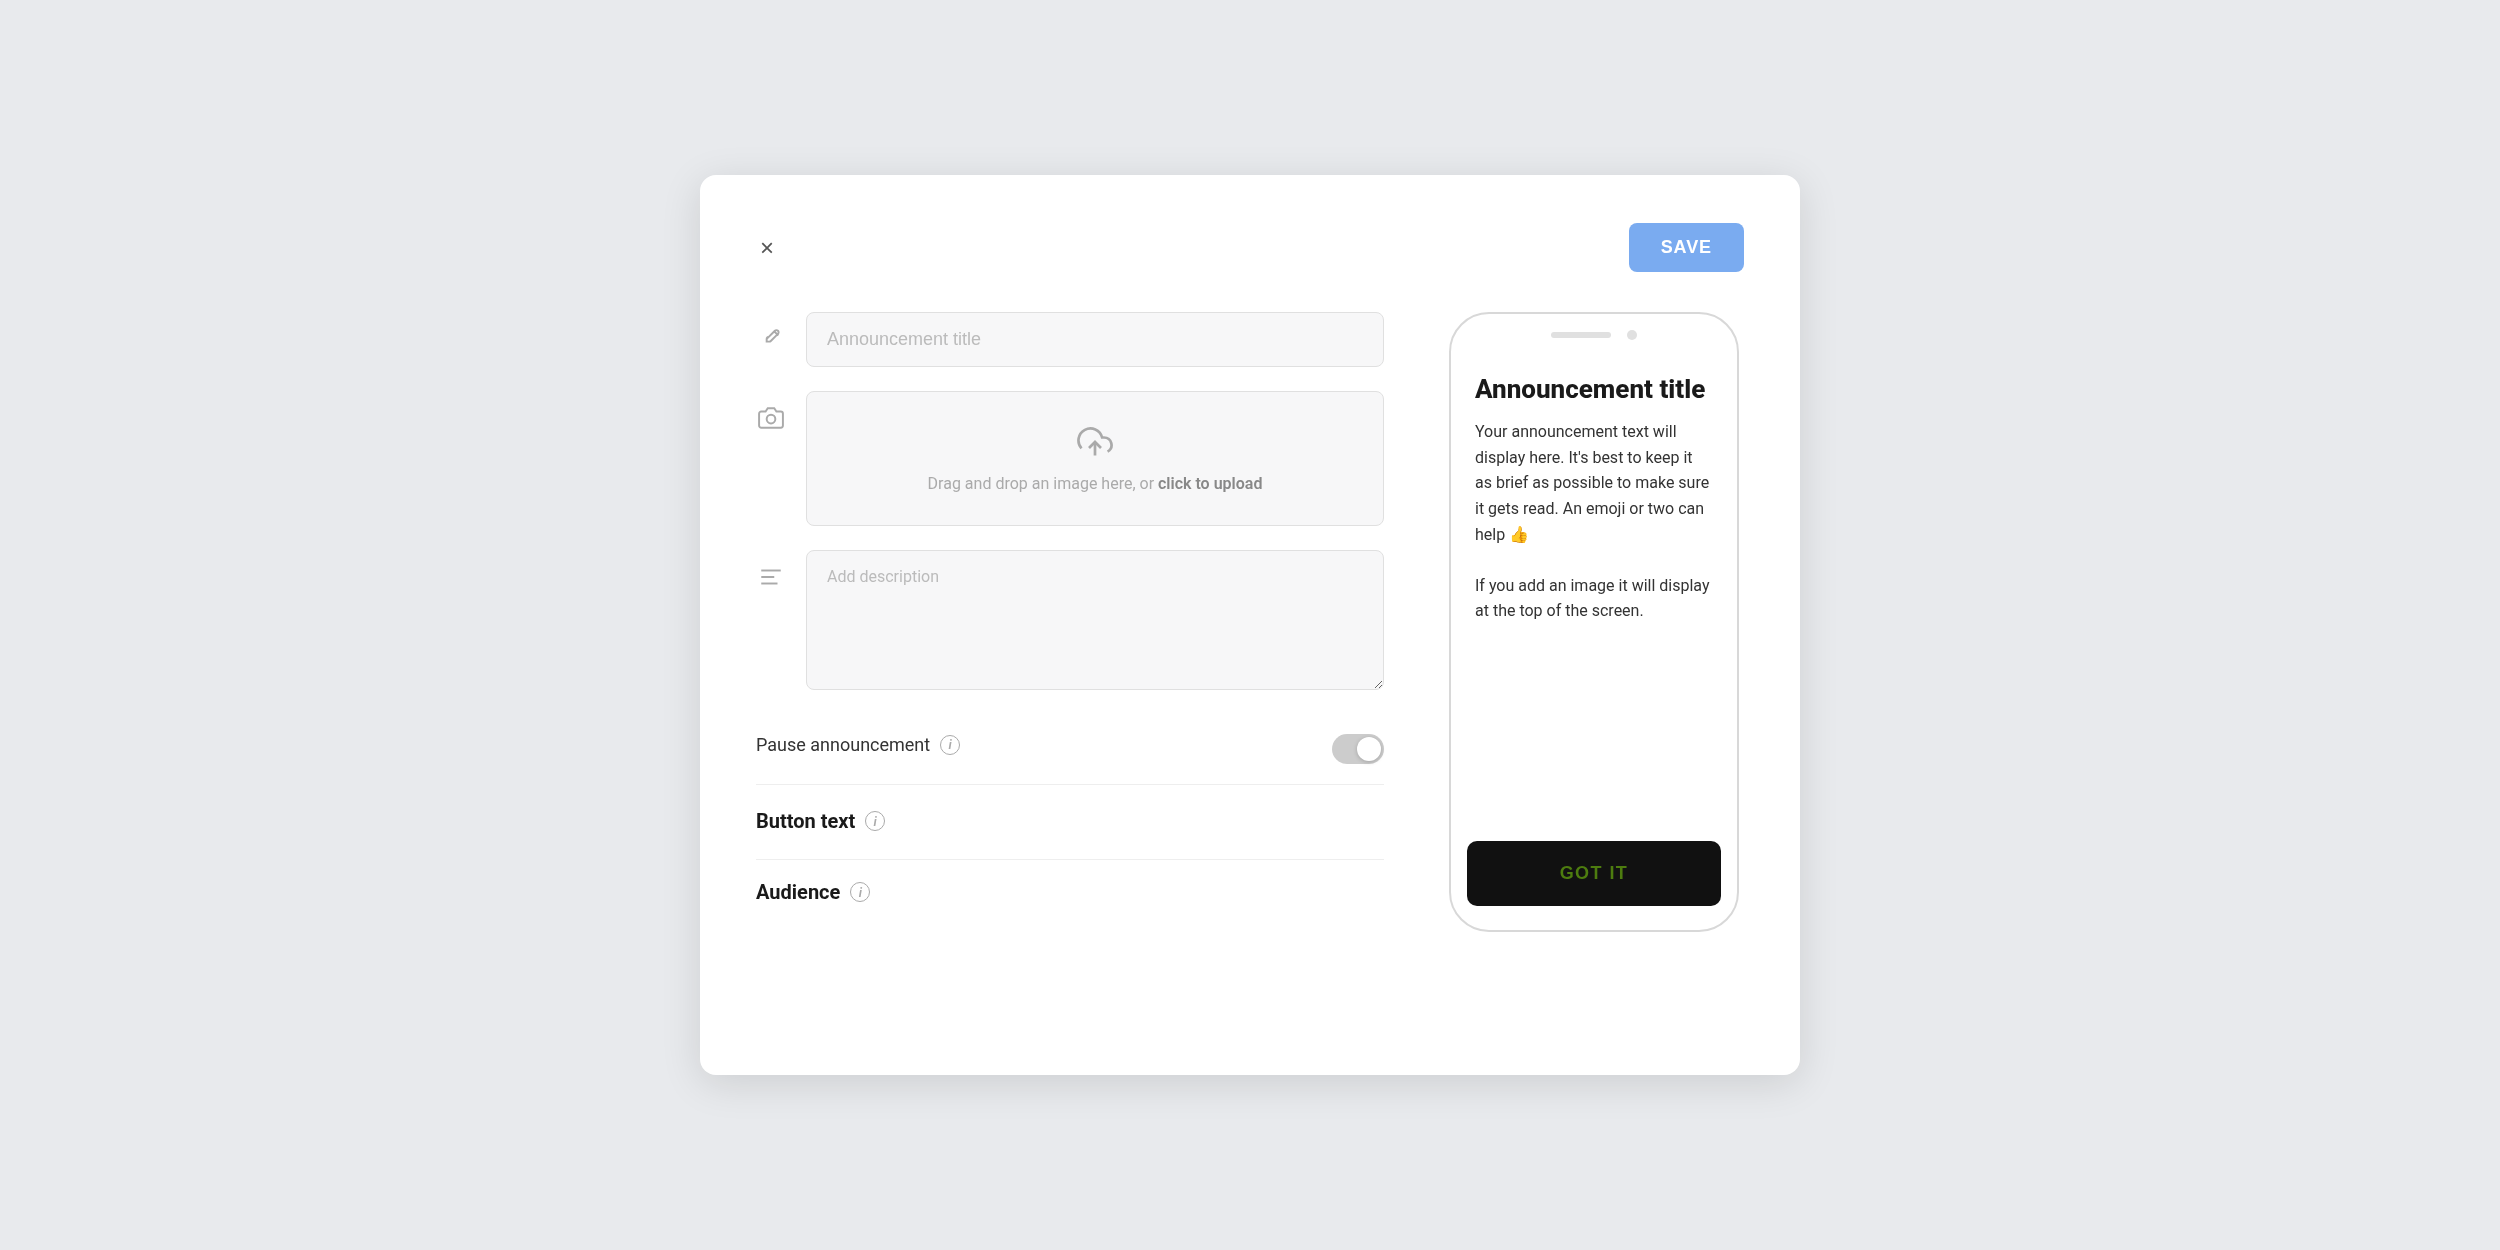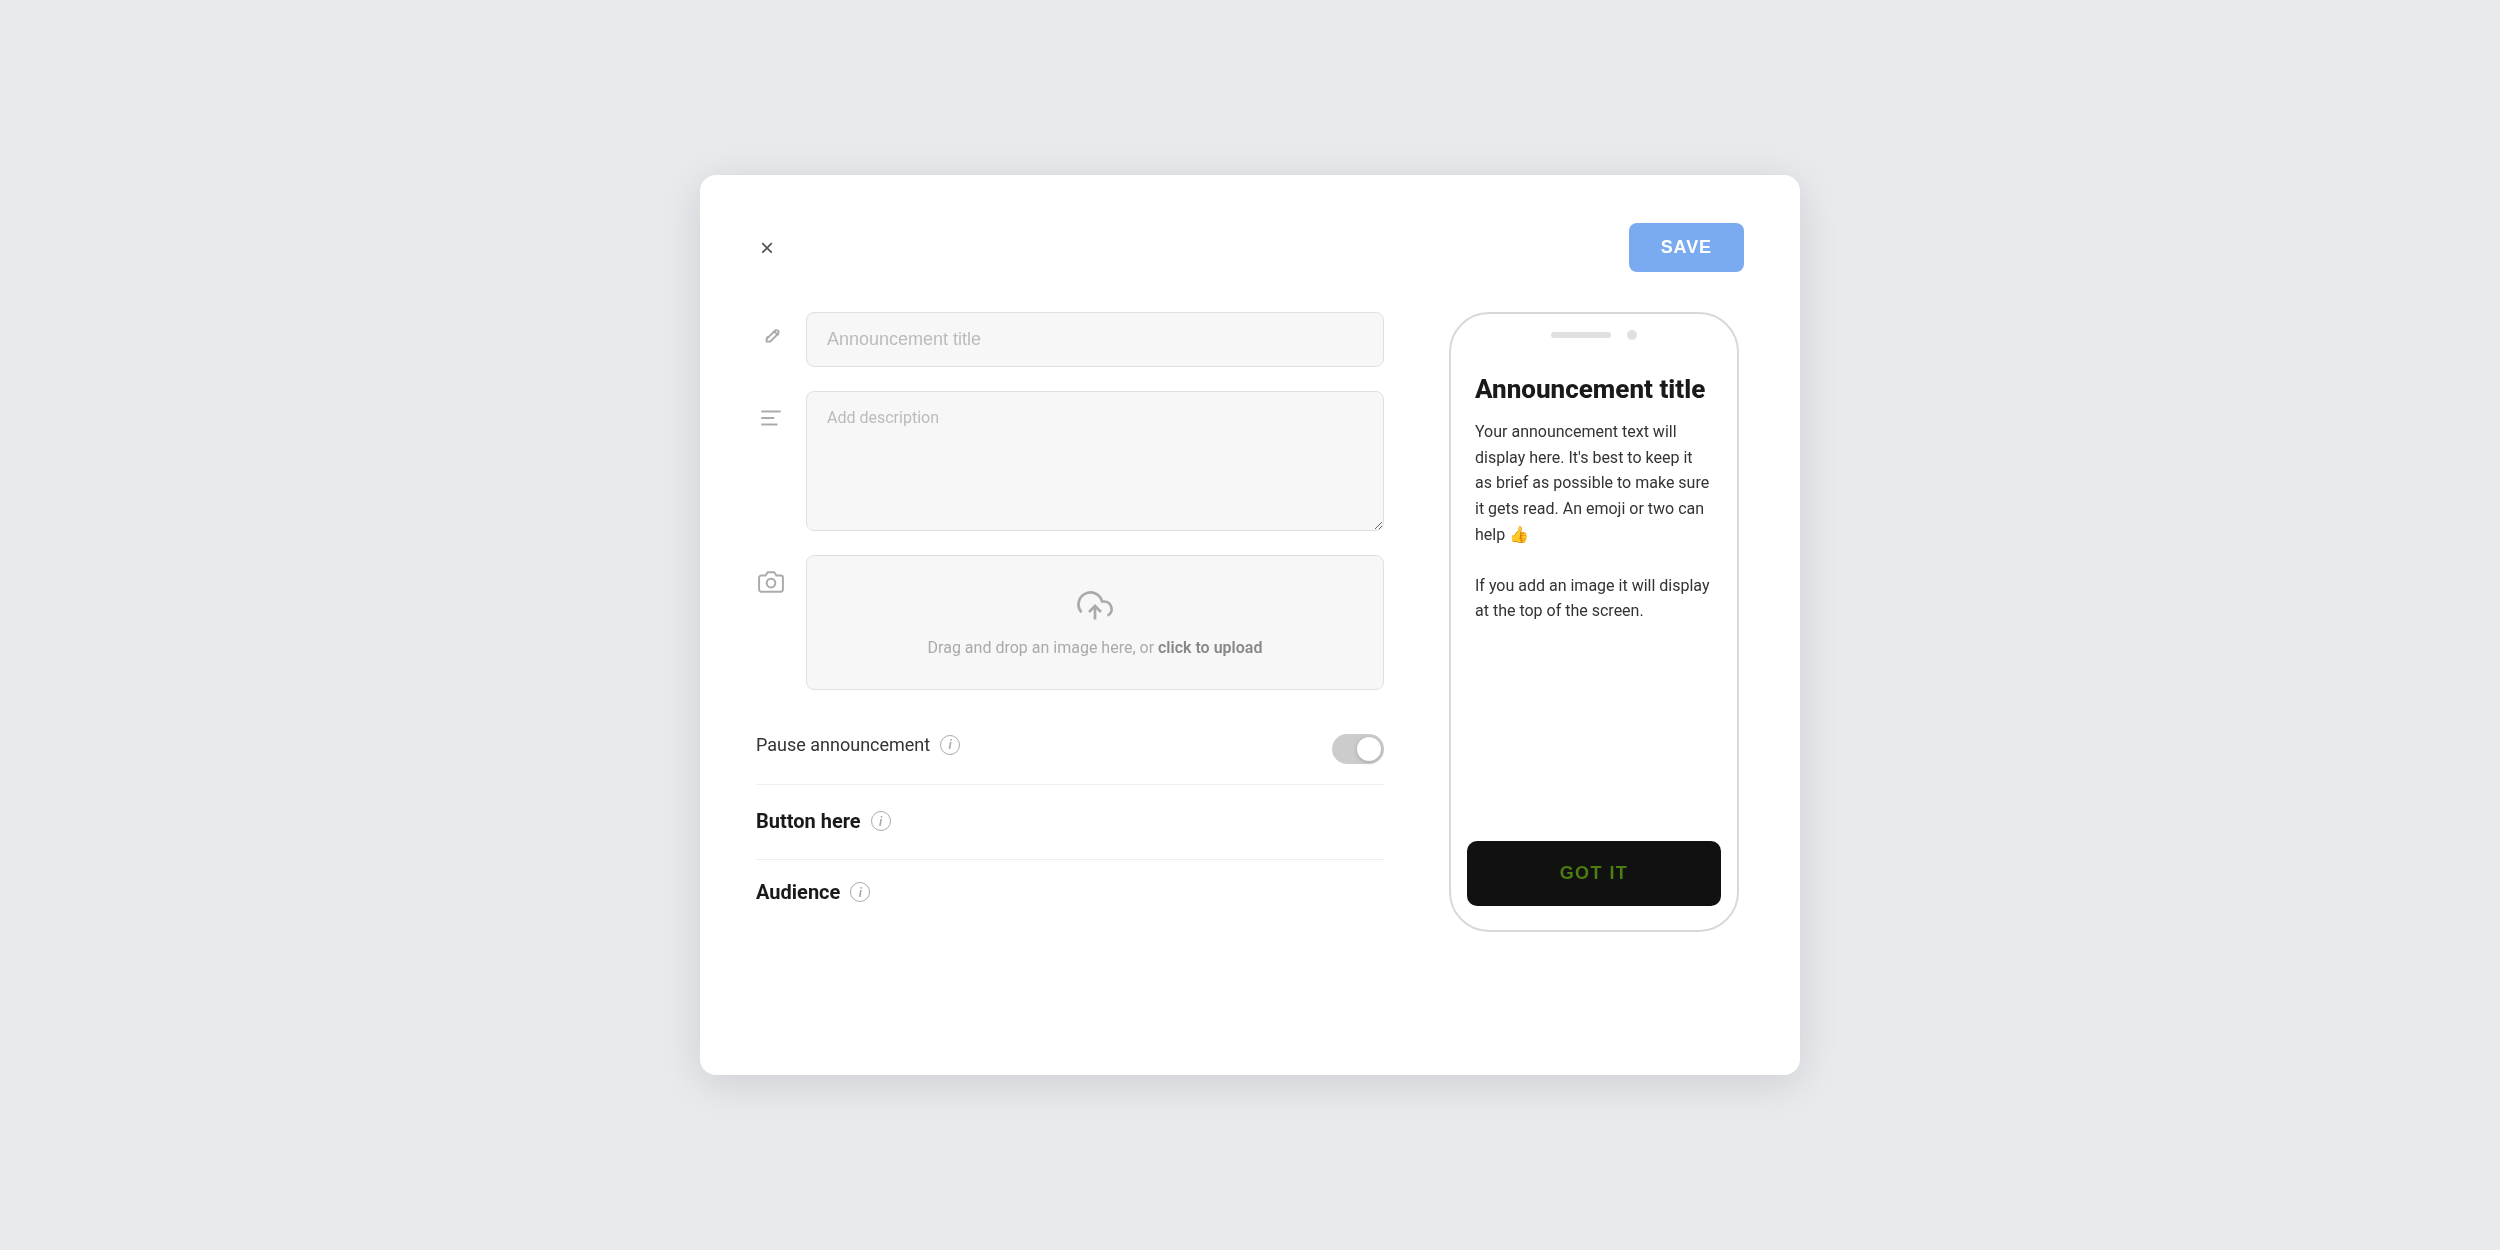--- a/index.html
+++ b/index.html
@@ -336,59 +336,59 @@
           <svg viewBox="0 0 24 24">
               <path d="M15.232 5.232l3.536 3.536M9 11l6.586-6.586a2 2 0 112.828 2.828L11.828 13.828a2 2 0 01-1.414.586H8v-2.414A2 2 0 018.586 10.5z"></path>
             </svg>
         </div>
         <input class="title-input" type="text" placeholder="Announcement title" style="">
       </div>
 
       <div class="field-row">
         <div class="field-icon">
           <svg viewBox="0 0 24 24">
-              <line x1="3" y1="6" x2="21" y2="6"></line>
-              <line x1="3" y1="12" x2="15" y2="12"></line>
-              <line x1="3" y1="18" x2="18" y2="18"></line>
-            </svg>
-        </div>
-        <textarea class="description-textarea" placeholder="Add description" style=""></textarea>
-      </div>
-
-      <div class="field-row">
-        <div class="field-icon">
-          <svg viewBox="0 0 24 24">
               <path d="M23 19a2 2 0 01-2 2H3a2 2 0 01-2-2V8a2 2 0 012-2h4l2-3h6l2 3h4a2 2 0 012 2z"></path>
               <circle cx="12" cy="13" r="4"></circle>
             </svg>
         </div>
         <div class="image-upload-area">
           <div class="upload-icon">
             <svg viewBox="0 0 24 24">
                 <polyline points="16 16 12 12 8 16"></polyline>
                 <line x1="12" y1="12" x2="12" y2="21"></line>
                 <path d="M20.39 18.39A5 5 0 0018 9h-1.26A8 8 0 103 16.3"></path>
               </svg>
           </div>
           <div class="upload-text">
             <span>Drag and drop an image here, or </span><strong>click to upload</strong>
           </div>
         </div>
       </div>
 
+      <div class="field-row">
+        <div class="field-icon">
+          <svg viewBox="0 0 24 24">
+              <line x1="3" y1="6" x2="21" y2="6"></line>
+              <line x1="3" y1="12" x2="15" y2="12"></line>
+              <line x1="3" y1="18" x2="18" y2="18"></line>
+            </svg>
+        </div>
+        <textarea class="description-textarea" placeholder="Add description" style=""></textarea>
+      </div>
+
       <div class="toggle-row">
         <div class="toggle-label">
           <span>Pause announcement</span>
           <span class="info-icon">i</span>
         </div>
         <button class="toggle-switch"></button>
       </div>
 
       <div class="section-title">
-        <span>Button here</span>
+        <span>Button text</span>
         <span class="info-icon">i</span>
       </div>
 
 
       <div class="divider"></div>
 
       <div class="audience-title">
         <span>Audience</span>
         <span class="info-icon">i</span>
       </div>

